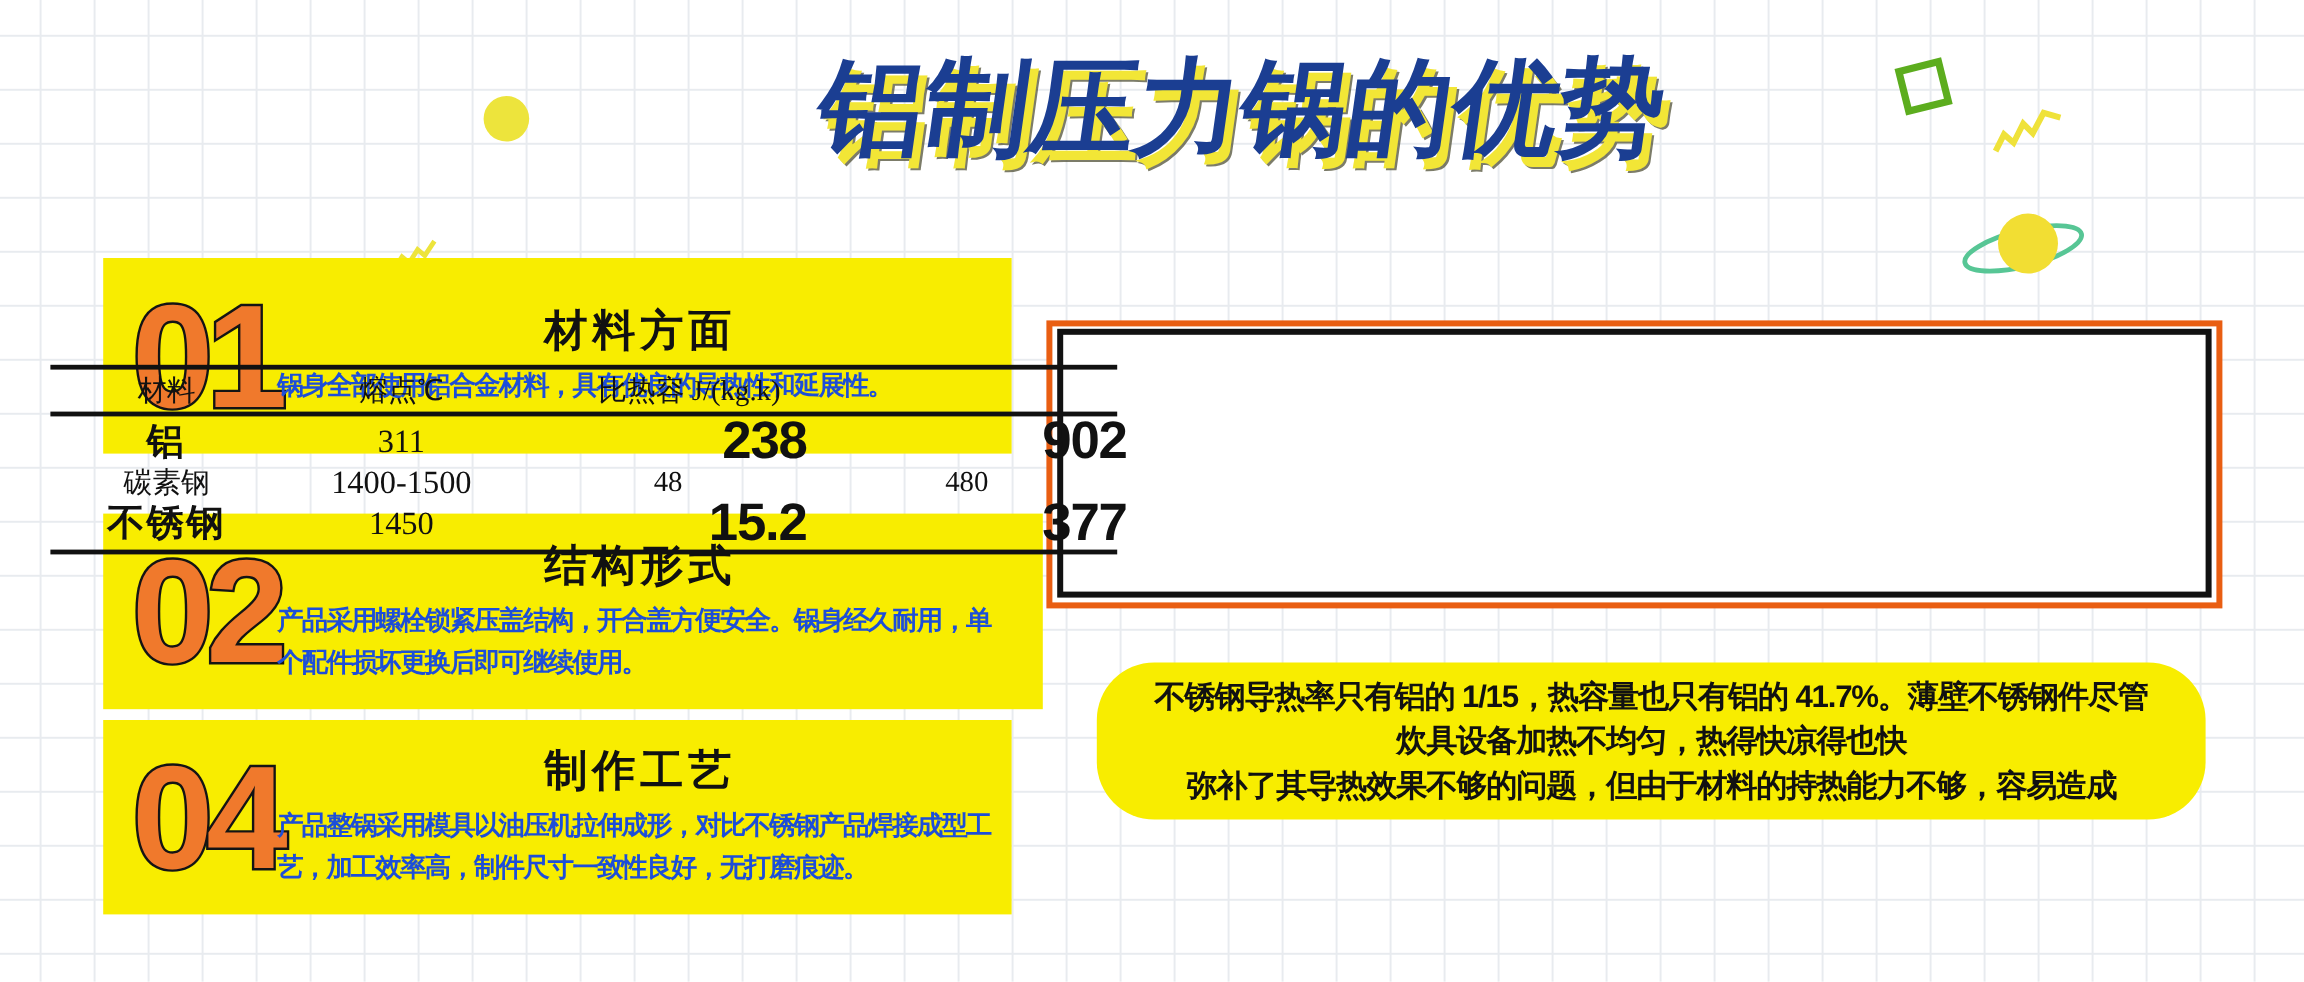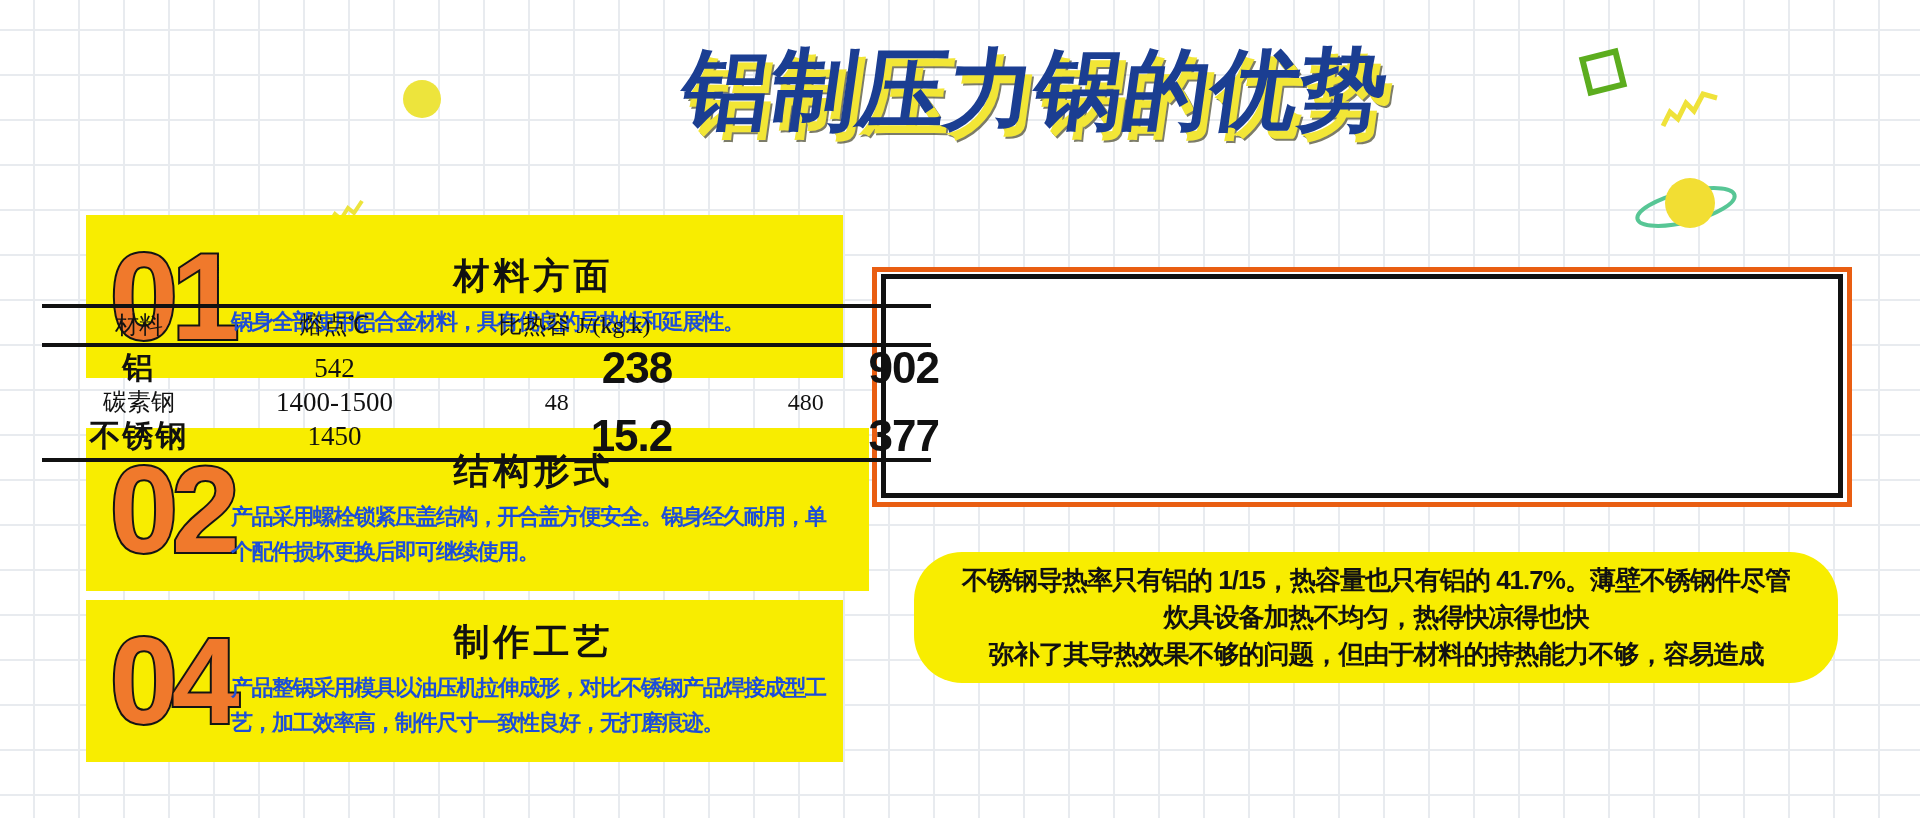--- a/index.html
+++ b/index.html
@@ -155,21 +155,21 @@
   <div class="rule rule3"></div>
 
   <div class="t-row t-head">
     <div class="t-cell c1 th">材料</div>
     <div class="t-cell c2 th">熔点℃</div>
     <div class="t-cell c4 th">比热容 J/(kg.k)</div>
   </div>
 
   <div class="t-row t-r1">
     <div class="t-cell c1 mat-big">铝</div>
-    <div class="t-cell c2 serif-val">542</div>
+    <div class="t-cell c2 serif-val">311</div>
     <div class="t-cell c3 big-val">238</div>
     <div class="t-cell c4 big-val">902</div>
   </div>
 
   <div class="t-row t-r2">
     <div class="t-cell c1 mat-sm">碳素钢</div>
     <div class="t-cell c2 serif-val">1400-1500</div>
     <div class="t-cell c3 serif-sm">48</div>
     <div class="t-cell c4 serif-sm">480</div>
   </div>

